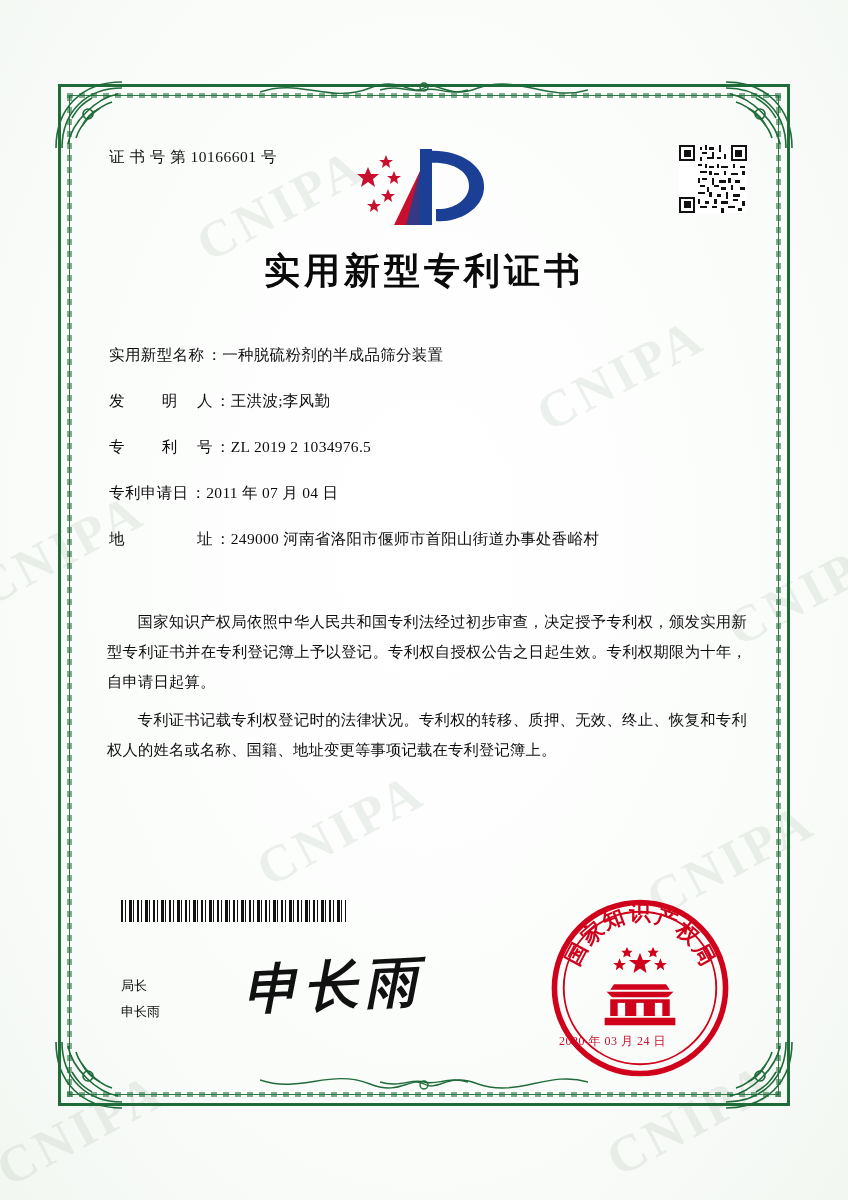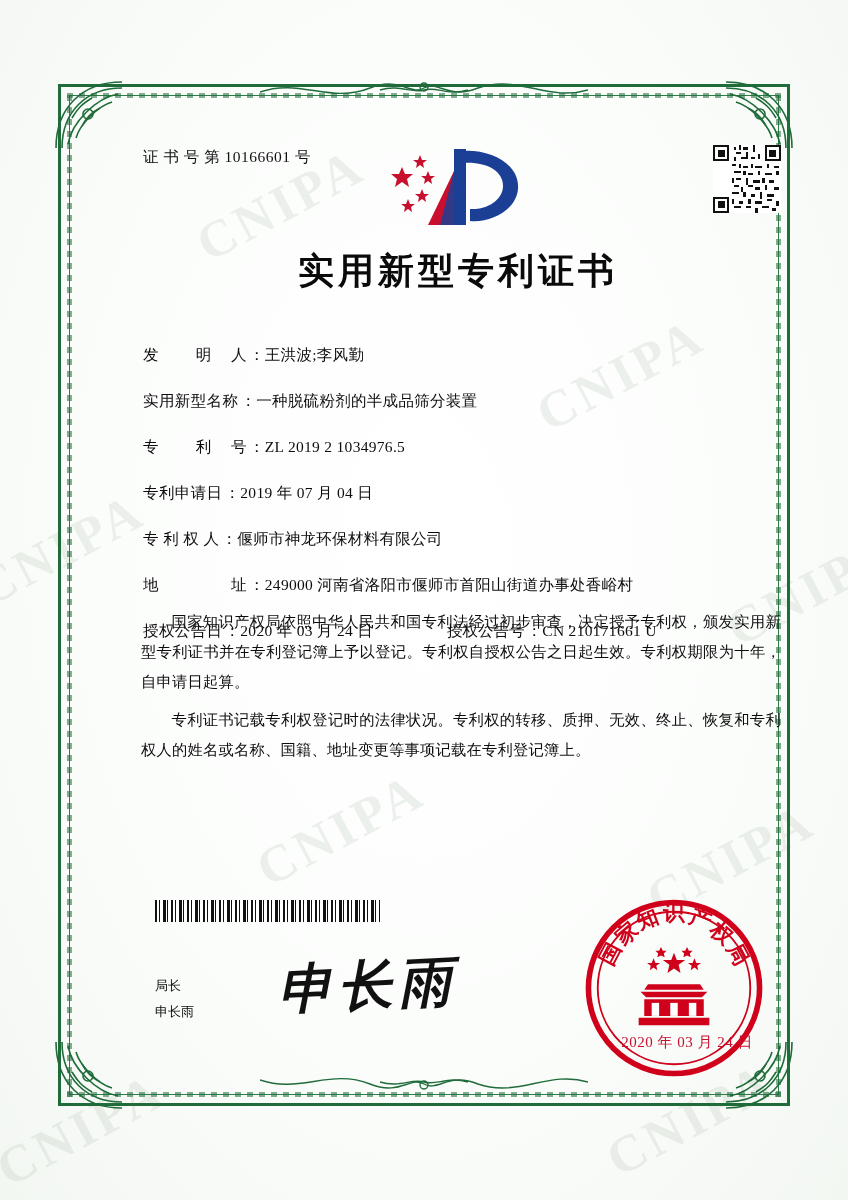--- a/index.html
+++ b/index.html
@@ -80,21 +80,21 @@
     position: absolute;
     pointer-events: none;
   }
   .side-deco.top { left: 260px; top: 74px; }
   .side-deco.bottom { left: 260px; top: 1072px; transform: scaleY(-1); }
 
   
   .content {
     position: absolute;
     left: 69px; top: 95px;
-    width: 710px; height: 1000px; margin-left: 34px;
+    width: 710px; height: 1000px;
   }
   .cert-no {
     position: absolute;
     left: 40px; top: 52px;
     font-size: 15.5px;
     color: #111;
     letter-spacing: 0.5px;
     font-family: "Liberation Serif", serif;
   }
   .qr {
@@ -202,22 +202,22 @@
     right: 46px;
     top: 800px;
     width: 186px;
     height: 186px;
   }
   .seal-date {
     position: absolute;
     right: 60px;
     top: 938px;
     width: 160px;
-    text-align: right;
-    font-size: 15px;
+    text-align: left;
+    font-size: 12px;
     color: #c8102e;
     letter-spacing: 0.5px;
     font-family: "Liberation Serif", serif;
   }
   .page-no {
     position: absolute;
     left: 0; right: 0;
     top: 1103px;
     text-align: center;
     font-size: 14.5px;
@@ -400,48 +400,38 @@
           <polygon points="64,46 66,51 71,51 67,54 68,59 64,56 60,59 61,54 57,51 62,51"></polygon>
           <polygon points="50,56 52,61 57,61 53,64 54,69 50,66 46,69 47,64 43,61 48,61"></polygon>
         </g>
       </g>
     </svg>
 
     <div class="title">实用新型专利证书</div>
 
     <div class="fields">
       <div class="field-row">
+        <span class="f-label">实用新型名称</span>
+        <span class="f-value">：一种脱硫粉剂的半成品筛分装置</span>
+      </div>
+      <div class="field-row">
         <span class="f-label spread">发　　明　人</span>
         <span class="f-value">：王洪波;李风勤</span>
-      </div>
-      <div class="field-row">
-        <span class="f-label">实用新型名称</span>
-        <span class="f-value">：一种脱硫粉剂的半成品筛分装置</span>
       </div>
       <div class="field-row">
         <span class="f-label spread">专　　利　号</span>
         <span class="f-value">：ZL 2019 2 1034976.5</span>
       </div>
       <div class="field-row">
         <span class="f-label">专利申请日</span>
-        <span class="f-value">：2019 年 07 月 04 日</span>
-      </div>
-      <div class="field-row">
-        <span class="f-label">专 利 权 人</span>
-        <span class="f-value">：偃师市神龙环保材料有限公司</span>
+        <span class="f-value">：2011 年 07 月 04 日</span>
       </div>
       <div class="field-row">
         <span class="f-label spread">地　　　　址</span>
         <span class="f-value">：249000 河南省洛阳市偃师市首阳山街道办事处香峪村</span>
-      </div>
-      <div class="field-row two-col">
-        <span class="f-label">授权公告日</span>
-        <span class="f-value">：2020 年 03 月 24 日</span>
-        <span class="f-second-label">授权公告号</span>
-        <span class="f-value">：CN 210171661 U</span>
       </div>
     </div>
 
     <div class="para p2 indent">专利证书记载专利权登记时的法律状况。专利权的转移、质押、无效、终止、恢复和专利权人的姓名或名称、国籍、地址变更等事项记载在专利登记簿上。</div>
     <div class="para p1 indent">国家知识产权局依照中华人民共和国专利法经过初步审查，决定授予专利权，颁发实用新型专利证书并在专利登记簿上予以登记。专利权自授权公告之日起生效。专利权期限为十年，自申请日起算。</div>
 
     <div class="barcode"></div>
 
     <div class="sig-label">
       <div>局长</div>

